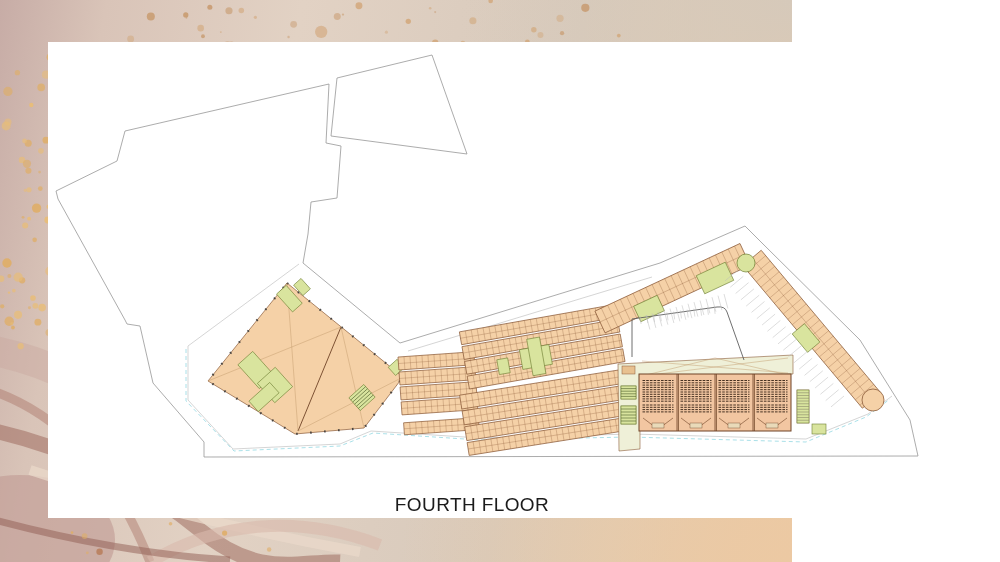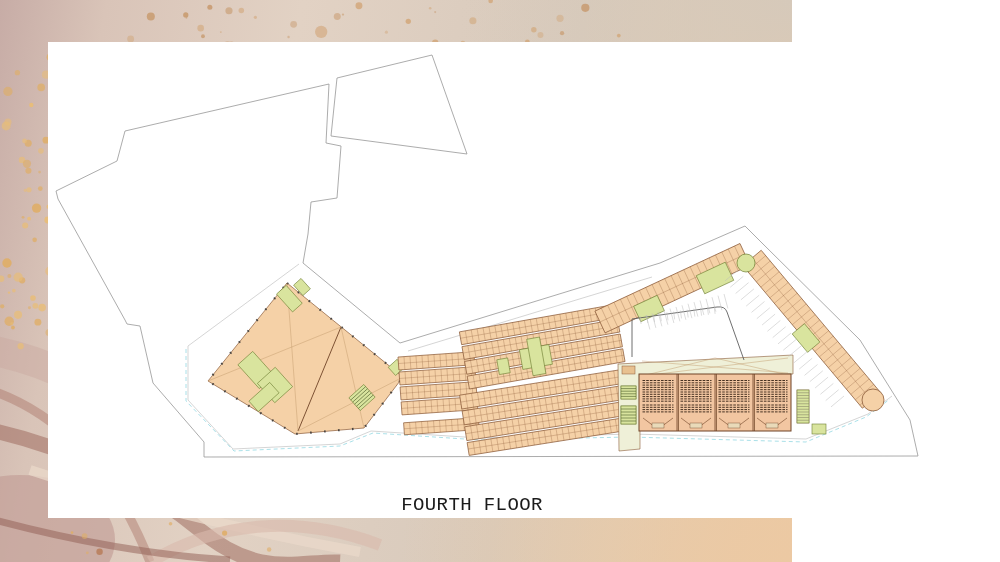--- a/index.html
+++ b/index.html
@@ -2,21 +2,20 @@
 <html style="--boundary: #979797; --road: #c3c3c3; --water: #7fd0dd; --unit_fill: #f5d1a7; --unit_stroke: #8a5a38; --wall: #6f4326; --core_fill: #d9e49e; --core_stroke: #6f7f33; --lobby_fill: #eff0d8; --cinema_fill: #f2c6a1; --seats: #463121; --courtyard: #5f5f5f; --stall: #bbbbbb; --tick: #343434; --hatch: #4a5a28; --marble_mauve: #c7aca6; --marble_beige: #e2d2c4; --marble_tan: #ecc9a3; --gold_fleck: #dfae66; --tan_fleck: #d2a87c; --swirl_dark: #96614f; --swirl_light: #ead9cb; --card: #ffffff; --title_color: #1b1b1b;"><head>
 <meta charset="utf-8">
 <style>
   html,body{margin:0;padding:0;}
   body{width:1000px;height:562px;overflow:hidden;font-family:"Liberation Sans",sans-serif;}
   #stage{position:relative;width:792px;height:562px;
     background:
       radial-gradient(90% 85% at 100% 100%, rgba(236,201,163,0.95) 0%, rgba(236,201,163,0) 55%),
       radial-gradient(70% 70% at 100% 0%, rgba(213,201,187,0.95) 0%, rgba(213,201,187,0) 60%),
       linear-gradient(100deg, var(--marble_mauve) 0%, #d9c4b8 12%, var(--marble_beige) 34%, #dccdbf 52%, #d8cabb 66%, #e0ccb4 82%, var(--marble_tan) 100%);
-    font-family: Liberation Mono, monospace;
   }
   #bg-decor,#plan{position:absolute;left:0;top:0;width:1000px;height:562px;}
   #card{position:absolute;left:48px;top:42px;width:904px;height:476px;background:var(--card);}
   #floor-title{position:absolute;left:472px;top:494px;transform:translateX(-50%);
     font-size:19px;letter-spacing:0.4px;color:var(--title_color);white-space:nowrap;}
   .boundary{fill:none;stroke:var(--boundary);stroke-width:0.8;}
   .road{fill:none;stroke:var(--road);stroke-width:0.7;}
   .water{fill:none;stroke:var(--water);stroke-width:0.7;stroke-dasharray:4 3;opacity:0.95;}
   .u-fill{fill:var(--unit_fill);stroke:var(--unit_stroke);stroke-width:0.7;}
   .wall{stroke:var(--wall);fill:none;}

